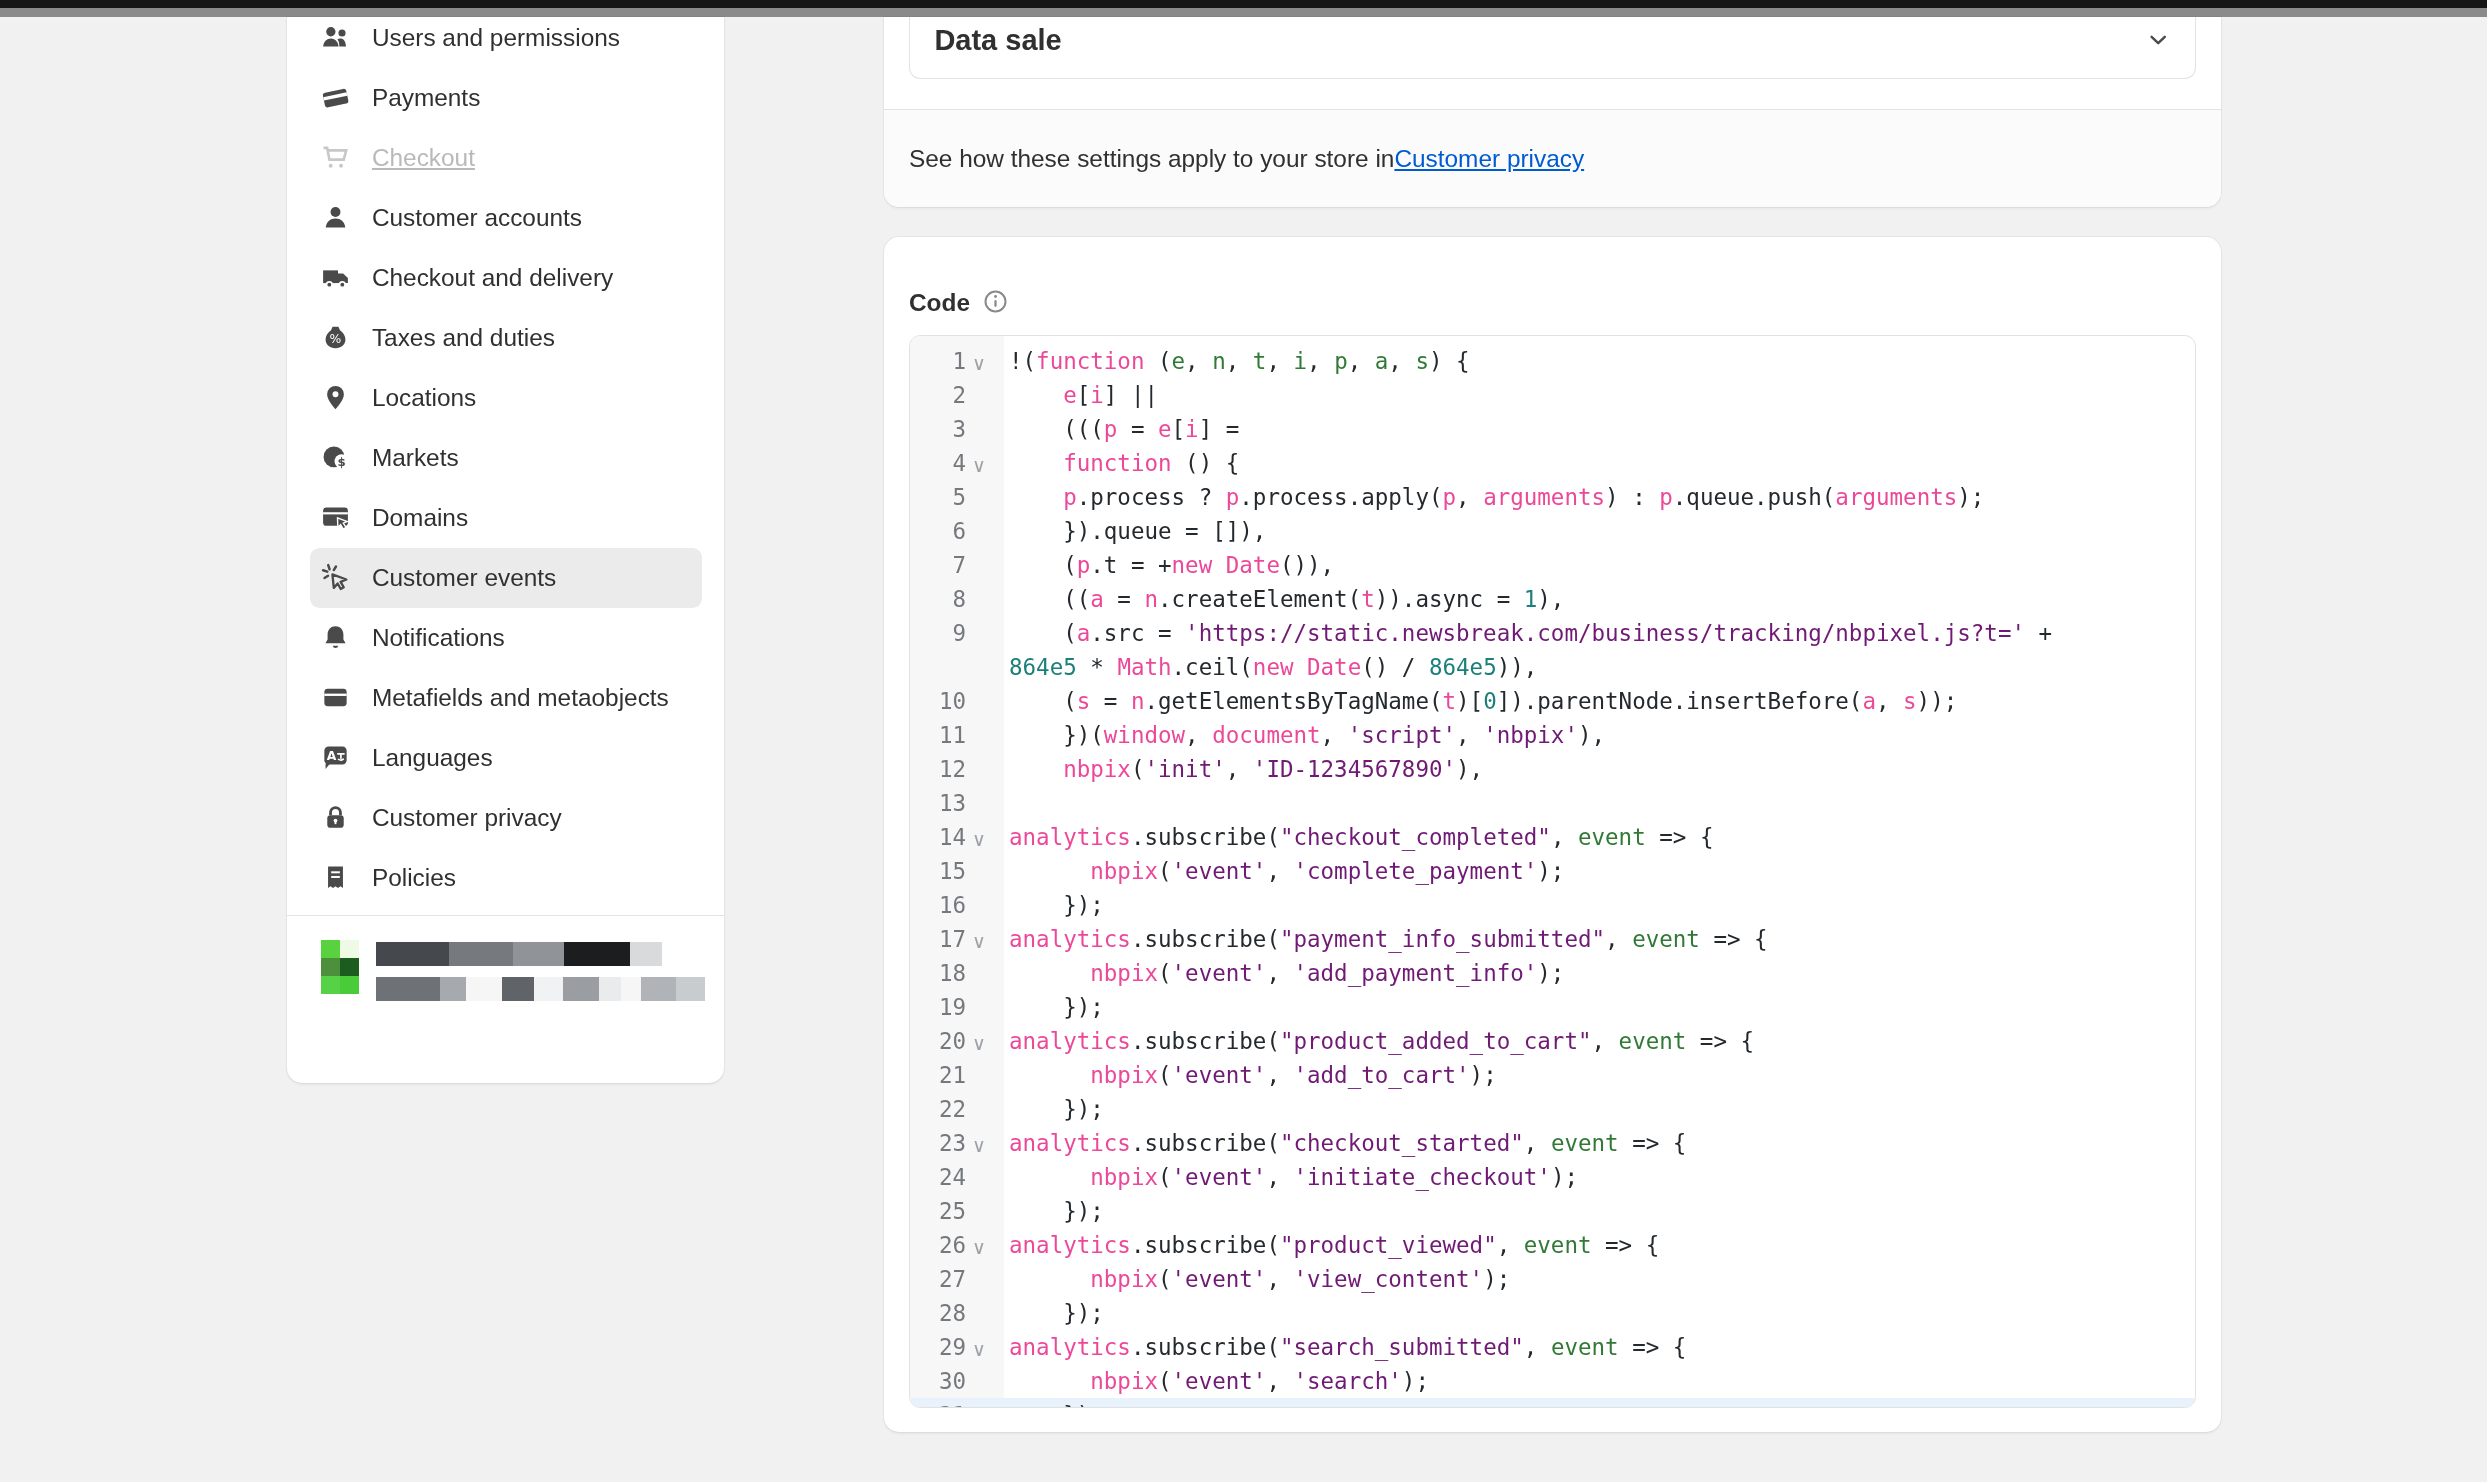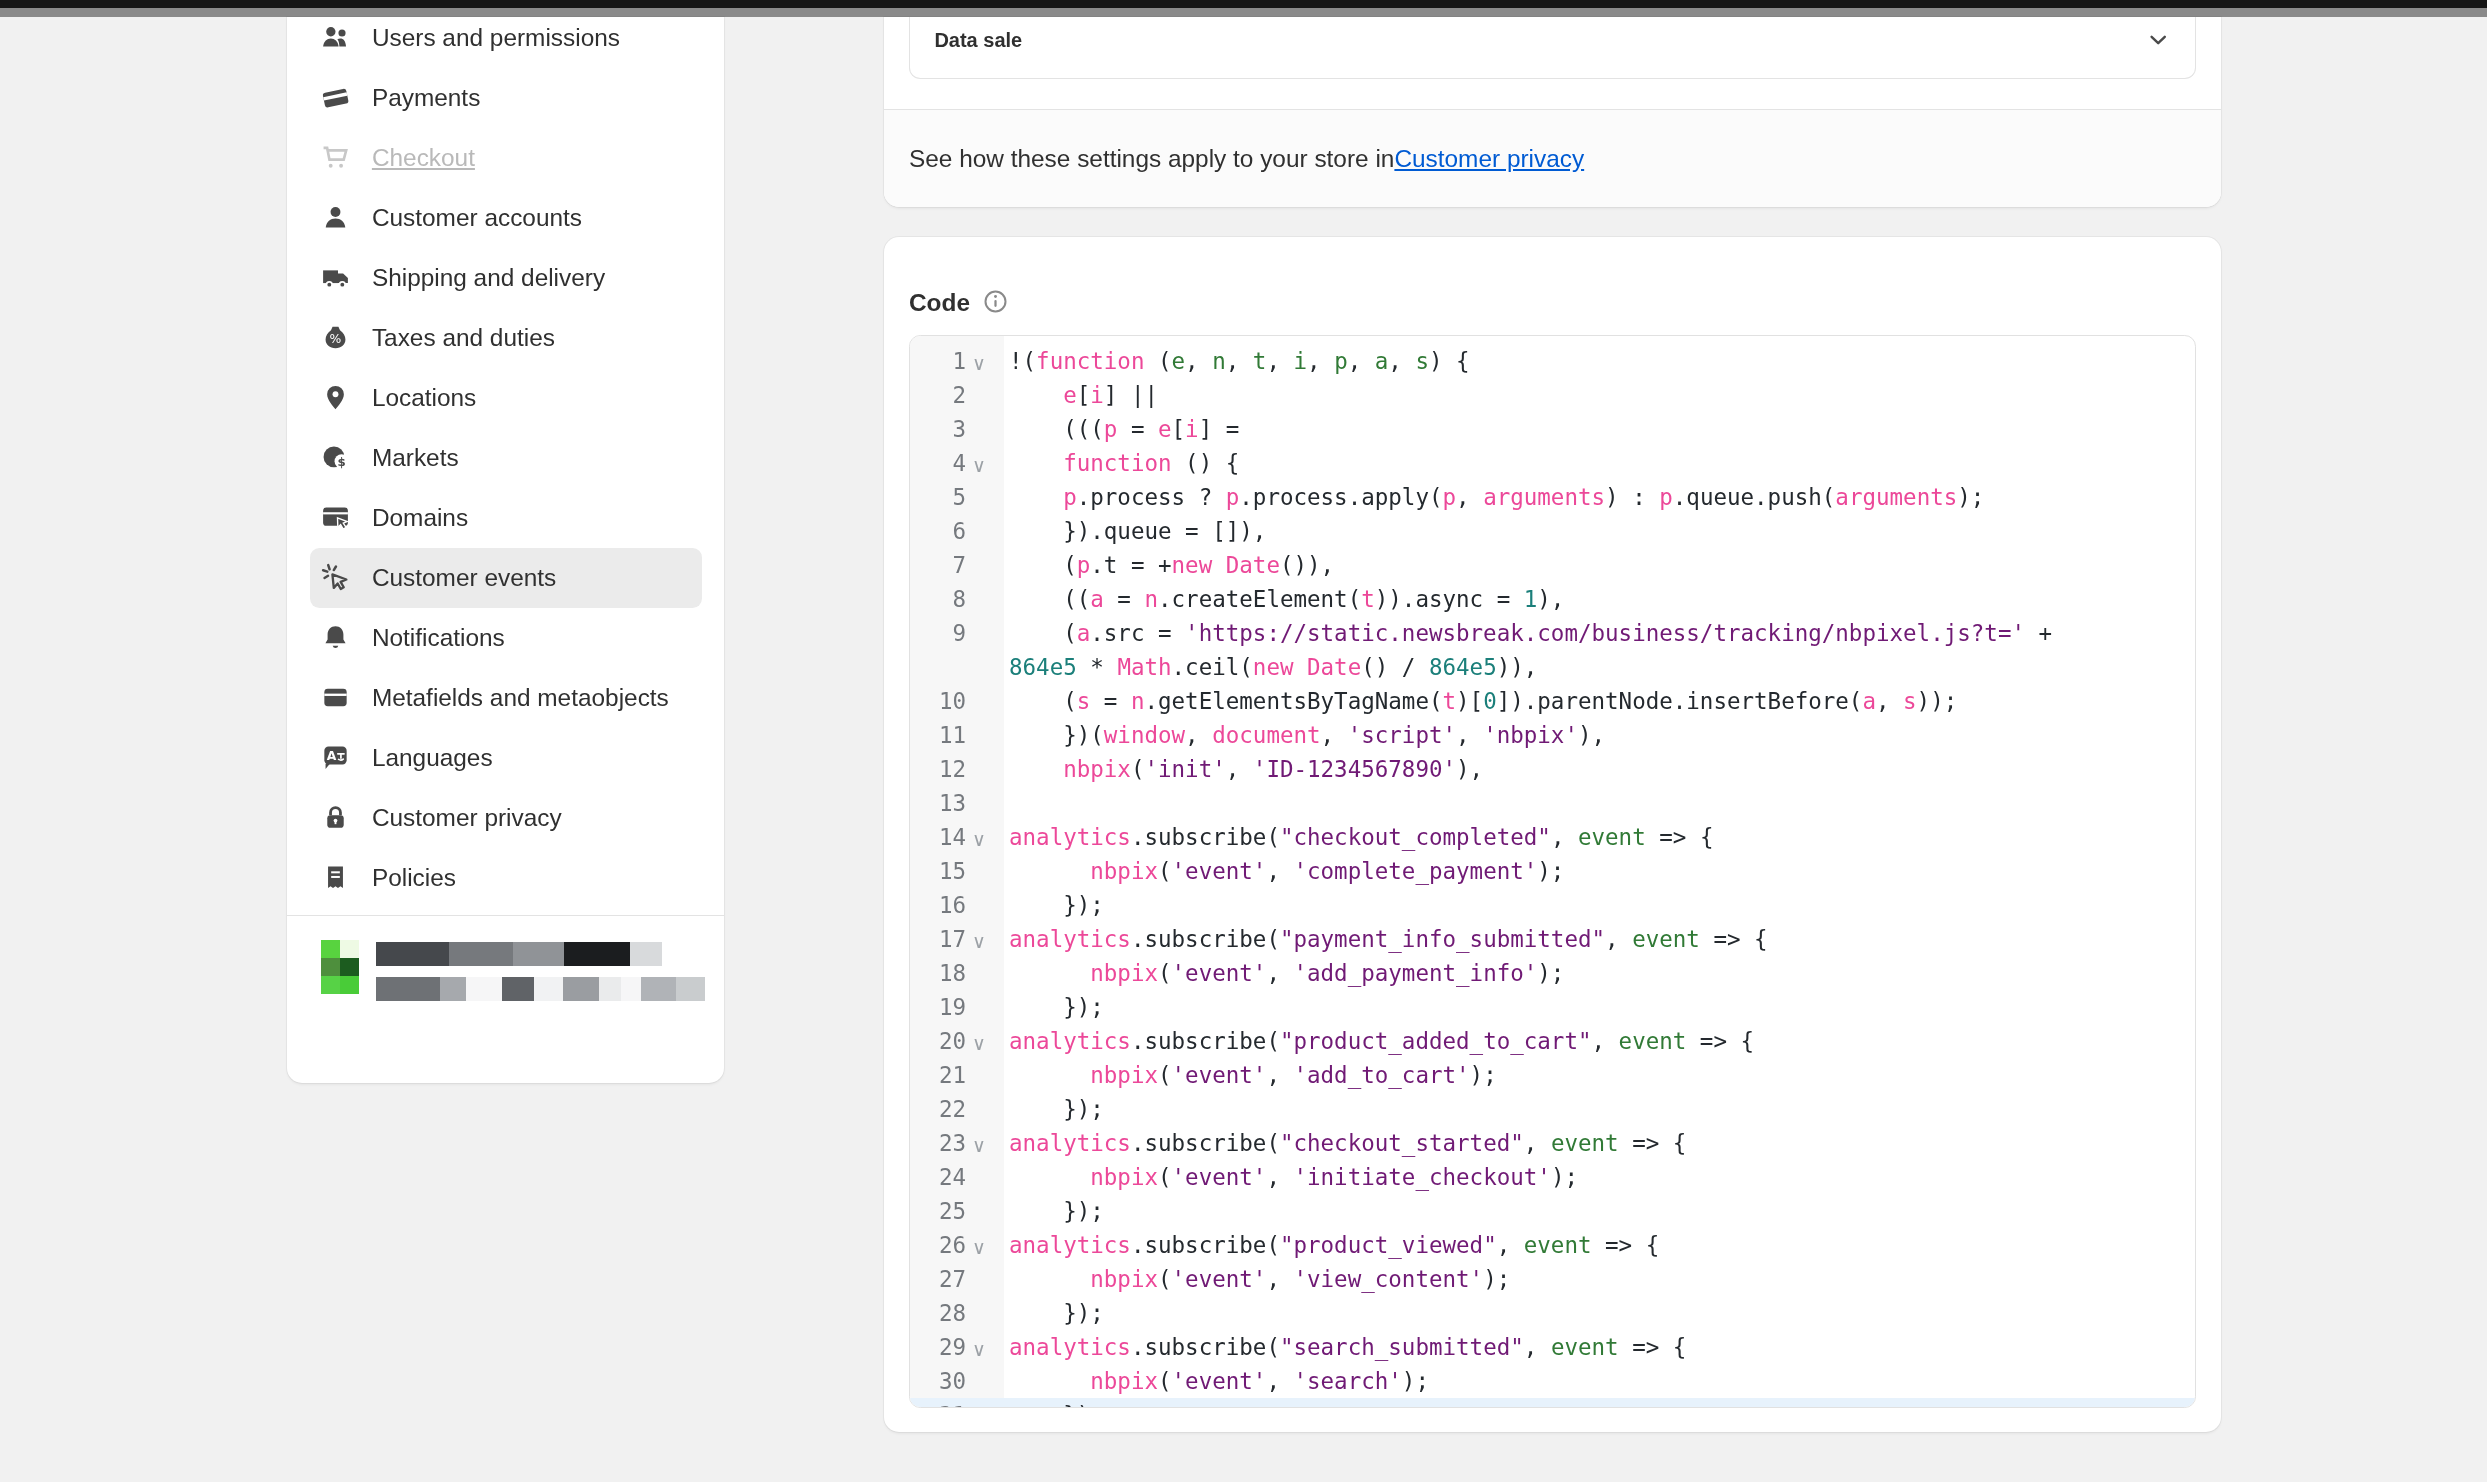--- a/index.html
+++ b/index.html
@@ -34,21 +34,21 @@
   .pxrow{display:flex;height:24.4px;}
   .pxrow + .pxrow{margin-top:10.3px;}
   .pxrow div{height:100%;}
 
   
   .privacy-card{position:absolute;left:884px;top:17px;width:1337px;height:190px;
     border-radius:0 0 15px 15px;}
   .datasale-box{margin:0 25px;height:62px;border:0.9px solid #e3e3e3;border-top:none;
     border-radius:0 0 11.3px 11.3px;display:flex;align-items:flex-start;justify-content:space-between;
     padding:5.6px 24.4px 0 24.4px;box-sizing:border-box;cursor:pointer;background:#fff;}
-  .datasale-label{font-size:20px;font-weight:700;line-height:34px;color:#303030;}
+  .datasale-label{font-size:29px;font-weight:700;line-height:34px;color:#303030;}
   .datasale-chev{margin-top:5.6px;}
   .privacy-footer{position:absolute;left:0;right:0;bottom:0;height:97px;border-top:0.9px solid #e3e3e3;
     background:#fbfbfb;border-radius:0 0 15px 15px;display:flex;align-items:center;
     padding:0 25px;font-size:24.4px;color:#303030;}
   .privacy-footer a{color:#005bd3;text-decoration:underline;cursor:pointer;}
 
   .code-card{position:absolute;left:884px;top:237px;width:1337px;height:1195px;border-radius:15px;}
   .code-header{display:flex;align-items:center;gap:13px;padding:34px 25px 0 25px;height:64px;box-sizing:content-box;}
   .code-title{font-size:24.4px;font-weight:700;color:#303030;}
   .editor{margin:0 25px;height:1071px;border:0.9px solid #e1e1e1;border-radius:11.3px;
@@ -119,21 +119,21 @@
       </div>
       <div class="nav-row">
         <span class="nav-ic">
           <svg viewBox="0 0 20 20" fill="#4a4a4a">
             <path d="M2 5.4h9.6v8.2H2z"></path>
             <path d="M11.6 7.4h3.3l3.1 2.9v3.3h-6.4z"></path>
             <circle cx="6" cy="14.6" r="1.8" stroke="#fff" stroke-width="1.1"></circle>
             <circle cx="14.4" cy="14.6" r="1.8" stroke="#fff" stroke-width="1.1"></circle>
           </svg>
         </span>
-        <span>Shipping and delivery</span>
+        <span>Checkout and delivery</span>
       </div>
       <div class="nav-row">
         <span class="nav-ic">
           <svg viewBox="0 0 20 20" fill="#4a4a4a" style="font-size:26px">
             <path d="M8.1 3h3.8l1 2.3c2.2 1.6 3.5 3.8 3.5 6 0 3.4-2.7 5.6-6.4 5.6s-6.4-2.2-6.4-5.6c0-2.2 1.3-4.4 3.5-6z"></path>
             <text x="10" y="13.8" font-size="8" fill="#fff" text-anchor="middle" font-family="DejaVu Sans,sans-serif">%</text>
           </svg>
         </span>
         <span>Taxes and duties</span>
       </div>

